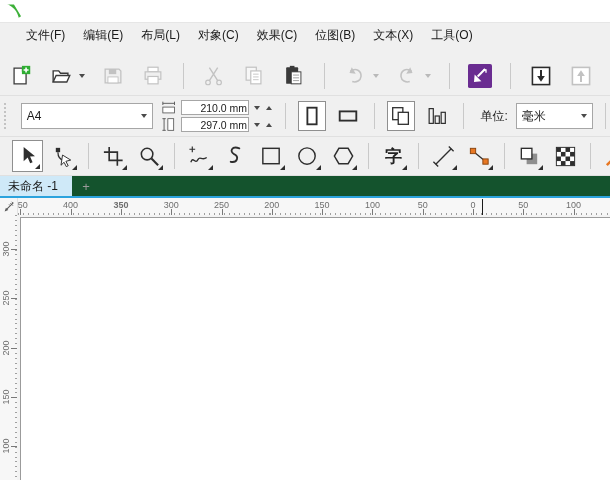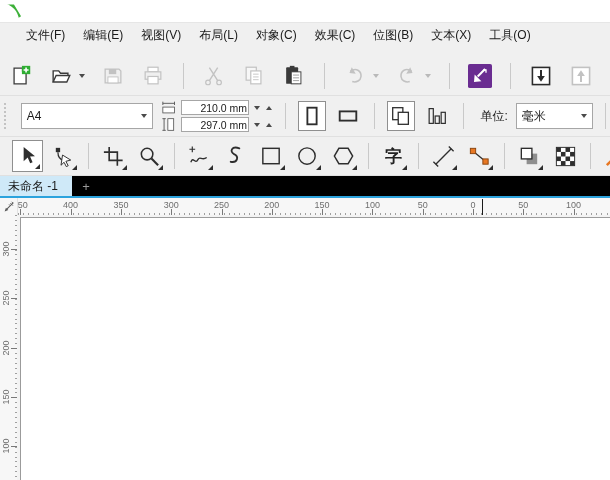--- a/index.html
+++ b/index.html
@@ -44,21 +44,21 @@
 .pbtn svg{width:24px;height:24px;display:block}
 .pbtn.sel,.tool-btn.sel{background:#fff;border:1px solid #8f8f8f}
 .units-label{white-space:nowrap;margin-left:4px}
 .unitscombo{width:90px}
 
 .tool-btn{width:31px;height:32px;display:flex;align-items:center;justify-content:center;position:relative;flex:0 0 auto}
 .tool-btn svg{width:25px;height:25px;display:block}
 .tool-btn.fly::after{content:"";position:absolute;right:2px;bottom:2px;border-left:5px solid transparent;border-bottom:5px solid #2e2e2e}
 .zi{font-size:17px;font-weight:700;color:#222;line-height:17px}
 
-.tabbar{height:20px;background:#000000;display:flex;align-items:stretch}
+.tabbar{height:20px;background:#14532d;display:flex;align-items:stretch}
 .doctab{width:72px;background:#cfe9f8;display:flex;align-items:center;padding-left:8px;font-size:12px}
 .newtab{width:28px;display:flex;align-items:center;justify-content:center;color:#9a9a9a;font-size:13px}
 .accent{height:2px;background:#2ca3dd}
 
 .hruler{position:relative;height:17px;background:#f7f7f7;overflow:hidden}
 .hticks{position:absolute;left:18px;right:0;bottom:0;height:2px;background:repeating-linear-gradient(to right,#9f9f9f 0 1px,rgba(0,0,0,0) 1px 5.03px)}
 .htick{position:absolute;bottom:0;width:1px;height:6px;background:#787878}
 .hlab{position:absolute;top:2px;width:40px;text-align:center;font-size:9px;line-height:10px;color:#6e6e6e}
 .hcaret{position:absolute;top:1px;bottom:0;width:1px;background:#1a1a1a}
 .corner{position:absolute;left:0;top:0;width:18px;height:17px;background:#f7f7f7;z-index:5;display:flex;align-items:center;justify-content:center;border-right:1px solid #e2e2e2}
@@ -82,21 +82,20 @@
           <rect width="18" height="18" fill="#fff"></rect>
           <path d="M2 1.5c7 2 11 7.5 12.5 14L17 14 9.5 1.5z" fill="#3db039"></path>
           <path d="M2.5 1.5l11 13" stroke="#fff" stroke-width="1.6" fill="none"></path>
         </svg>
     </span>
   </div>
 
   <div class="menubar" id="menubar">
       <div class="menu-item">文件(F)</div>
       <div class="menu-item">编辑(E)</div>
-      <div class="menu-item">视图(V)</div>
       <div class="menu-item">布局(L)</div>
       <div class="menu-item">对象(C)</div>
       <div class="menu-item">效果(C)</div>
       <div class="menu-item">位图(B)</div>
       <div class="menu-item">文本(X)</div>
       <div class="menu-item">工具(O)</div>
     </div>
 
   <div class="toolbar tb-std">
     <div class="grip"></div>
@@ -433,21 +432,21 @@
           <path d="M13 3L5.5 10.5" stroke="#5a5a5a" stroke-width="1.2" fill="none"></path>
           <path d="M3 13l1.5-4.2L7.2 11.5z" fill="#5a5a5a"></path>
           <path d="M9.5 3.5l3 3M8 5l1.5 1.5M11 2l1.5 1.5" stroke="#5a5a5a" stroke-width="1" fill="none"></path>
         </svg>
     </div>
   <div class="htick" style="left: 20.3px;"></div>
       <div class="hlab" style="left: 0.3px;">450</div>
       <div class="htick" style="left: 70.6px;"></div>
       <div class="hlab" style="left: 50.6px;">400</div>
       <div class="htick" style="left: 120.9px;"></div>
-      <div class="hlab" style="left: 100.9px;">350</div>
+      <div class="hlab" style="left: 100.9px; font-weight: bold;">350</div>
       <div class="htick" style="left: 171.2px;"></div>
       <div class="hlab" style="left: 151.2px;">300</div>
       <div class="htick" style="left: 221.5px;"></div>
       <div class="hlab" style="left: 201.5px;">250</div>
       <div class="htick" style="left: 271.8px;"></div>
       <div class="hlab" style="left: 251.8px;">200</div>
       <div class="htick" style="left: 322.1px;"></div>
       <div class="hlab" style="left: 302.1px;">150</div>
       <div class="htick" style="left: 372.4px;"></div>
       <div class="hlab" style="left: 352.4px;">100</div>

